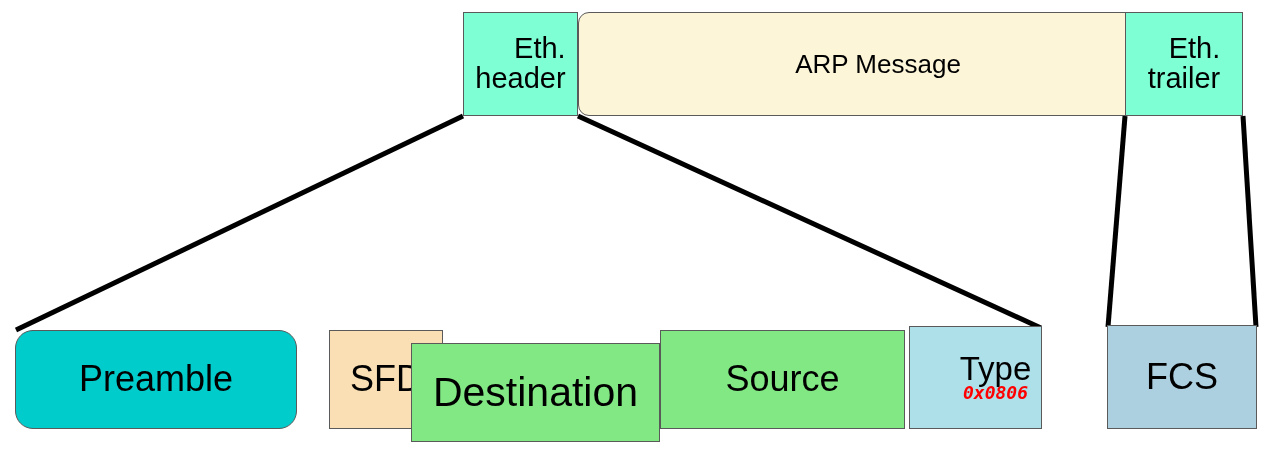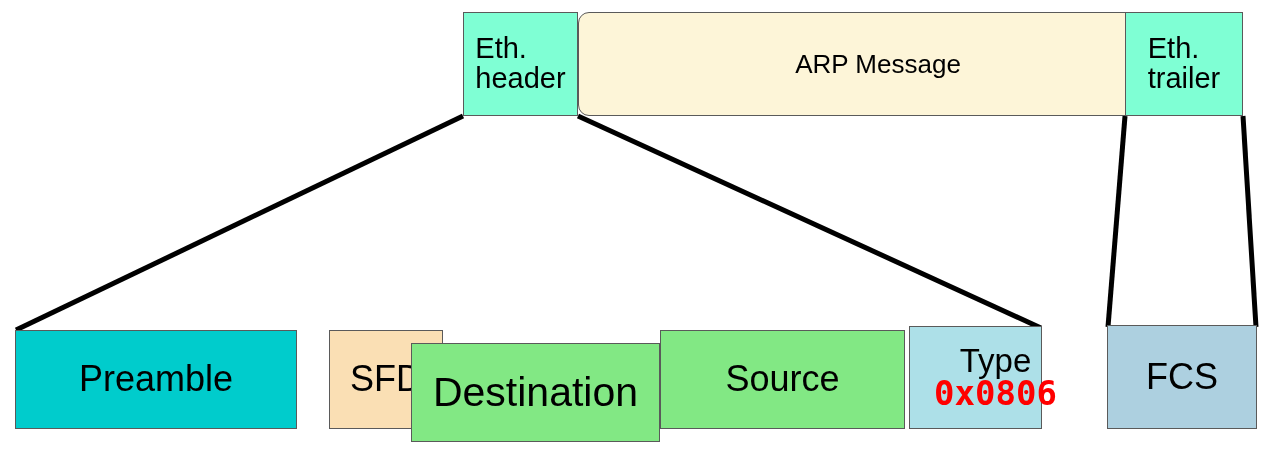--- a/index.html
+++ b/index.html
@@ -32,21 +32,21 @@
   }
 
   .field-box {
     position: absolute;
     box-sizing: border-box;
     border: 1px solid #5a5a5a;
     display: flex;
     flex-direction: column;
     align-items: center;
     justify-content: center;
-    text-align: left;
+    text-align: right;
     line-height: 1.02;
     white-space: pre-line;
   }
 
   
   .upper-row .field-box { font-size: 33px; }
 
   #box-eth-header {
     left: 463px; top: 12px;
     width: 115px; height: 104px;
@@ -95,23 +95,24 @@
     left: 1107px; top: 325px;
     width: 150px; height: 104px;
     font-size: 36px;
   }
 
   .type-label { display: block; }
   .type-value {
     display: block;
     font-family: "DejaVu Sans Mono", monospace;
     font-weight: bold;
-    font-size: 34px;
+    font-size: 18px;
     letter-spacing: 0px;
     margin-top: -2px;
+    font-style: italic;
   }
 </style>
 </head>
 <body>
 
 <div id="diagram-root">
 
   <svg class="connector-layer" viewBox="0 0 1278 451" width="1278" height="451" xmlns="http://www.w3.org/2000/svg">
     <line x1="463" y1="116" x2="16" y2="330" stroke="#000000" stroke-width="5"></line>
     <line x1="578" y1="116" x2="1041" y2="328" stroke="#000000" stroke-width="5"></line>
@@ -123,21 +124,21 @@
     <div class="field-box" id="box-eth-header" style="background:#7FFFD4;">Eth.
 header</div>
 
     <div class="field-box" id="box-arp-message" style="background:#FDF5D8;">ARP Message</div>
 
     <div class="field-box" id="box-eth-trailer" style="background:#7FFFD4;">Eth.
 trailer</div>
   </div>
 
   <div class="lower-row">
-    <div class="field-box" id="box-preamble" style="background:#00CCCC;">Preamble</div>
+    <div class="field-box" id="box-preamble" style="background:#00CCCC;border-radius:18px;">Preamble</div>
 
     <div class="field-box" id="box-sfd" style="background:#FADFB4;margin-left:32px;">SFD</div>
 
     <div class="field-box" id="box-destination" style="background:#82E884;">Destination</div>
 
     <div class="field-box" id="box-source" style="background:#82E884;">Source</div>
 
     <div class="field-box" id="box-type" style="background:#ADE0E8;padding-left:40px;">
       <span class="type-label">Type</span>
       <span class="type-value" style="color:#FF0000;">0x0806</span>

